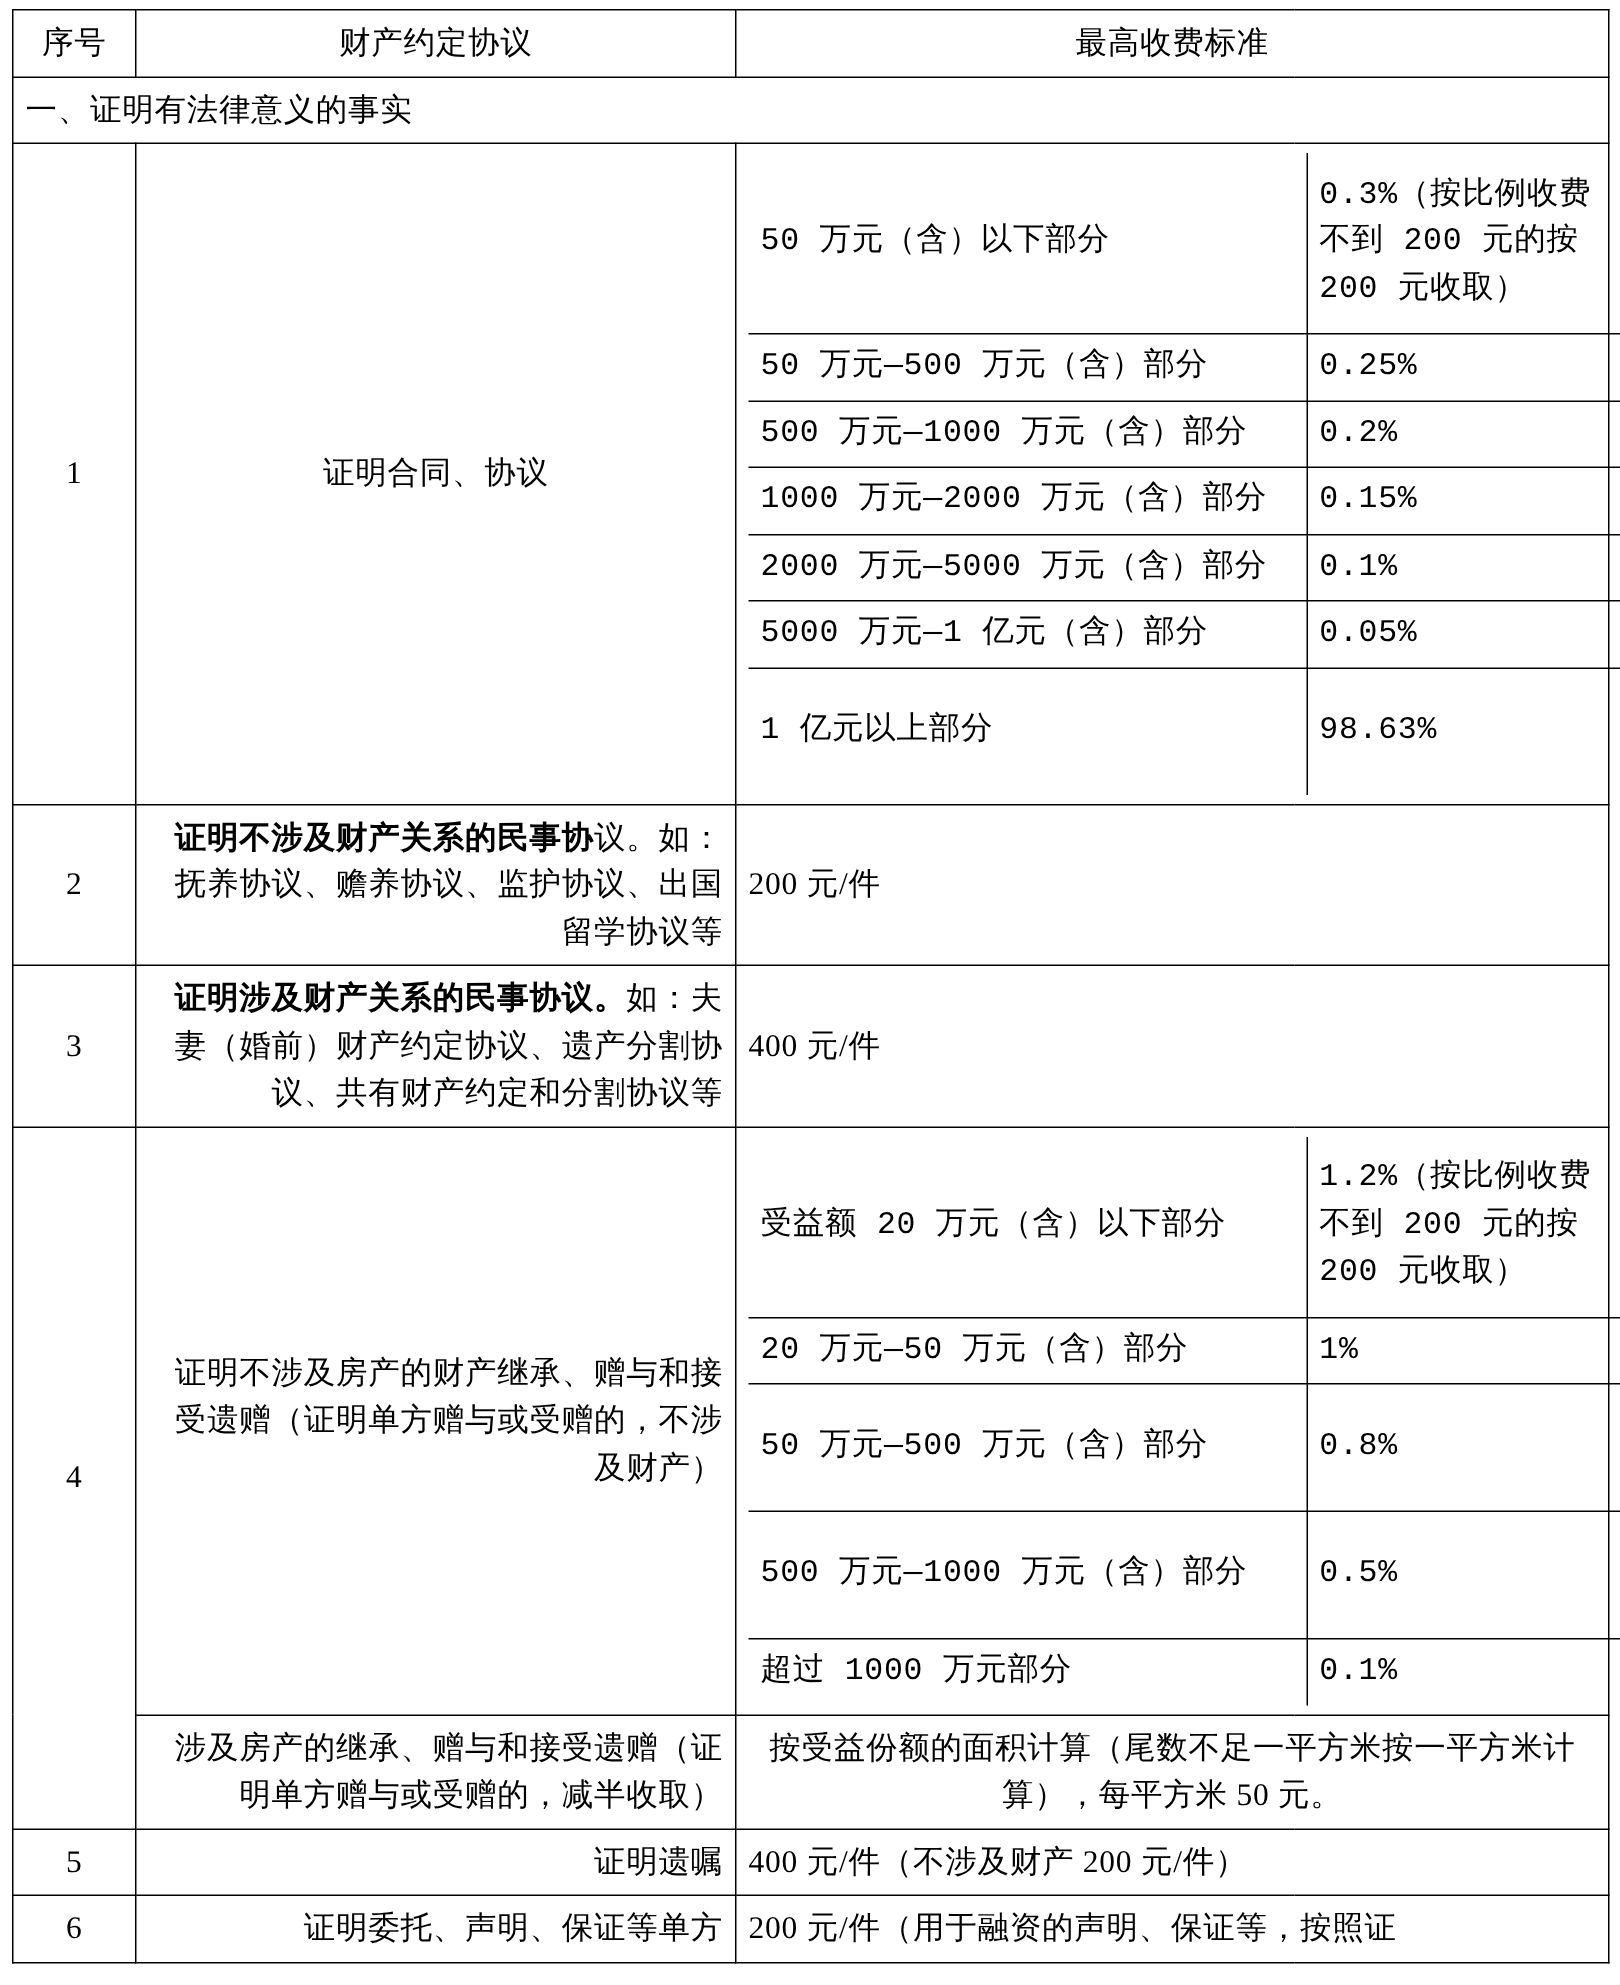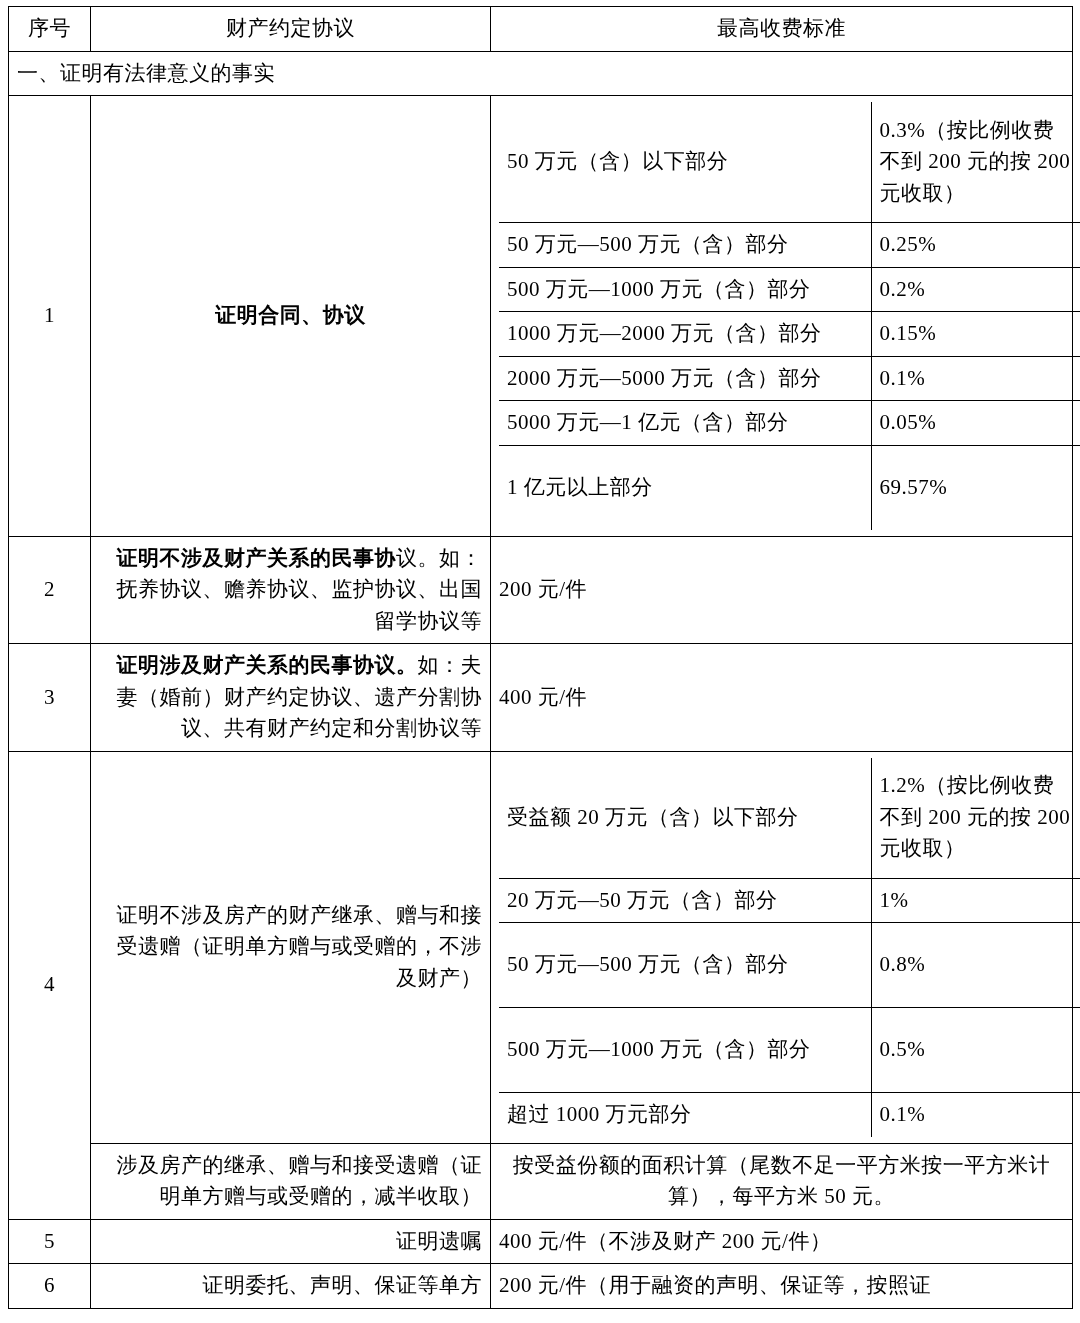--- a/index.html
+++ b/index.html
@@ -47,21 +47,20 @@
     font-size: 22px;
     padding: 7px 10px;
     text-align: left;
   }
   .seq {
     text-align: center;
     font-size: 21px;
   }
   .item-center {
     text-align: center;
-    font-weight: bold;
   }
   .item-left {
     text-align: right;
   }
   .bold {
     font-weight: bold;
   }
   .nested {
     border-collapse: collapse;
     width: 100%;
@@ -71,20 +70,21 @@
   td.nest-host {
     padding: 0;
     border: none;
   }
   .nested td {
     border: 1.5px solid #000;
     padding: 6px 10px;
     font-size: 21px;
     line-height: 1.5;
     vertical-align: middle;
+    font-family: Liberation Mono, monospace;
   }
   .nested tr:first-child td { border-top: none; }
   .nested td:first-child { border-left: none; }
   .nested td:last-child { border-right: none; }
   .nested tr:last-child td { border-bottom: none; }
   col.n-desc { width: 372px; }
   col.n-rate { width: 210px; }
 
   .tall { height: 108px; }
   .mid  { height: 72px; }
@@ -146,21 +146,21 @@
               <tr>
                 <td>2000 万元—5000 万元（含）部分</td>
                 <td>0.1%</td>
               </tr>
               <tr>
                 <td>5000 万元—1 亿元（含）部分</td>
                 <td>0.05%</td>
               </tr>
               <tr>
                 <td class="mid">1 亿元以上部分</td>
-                <td class="mid">69.57%</td>
+                <td class="mid">98.63%</td>
               </tr>
             </tbody>
           </table>
         </td>
       </tr>
 
       <tr>
         <td class="seq">2</td>
         <td class="item-left"><span class="bold">证明不涉及财产关系的民事协</span><span>议。如：抚养协议、赡养协议、监护协议、出国留学协议等</span></td>
         <td colspan="2">200 元/件</td>

